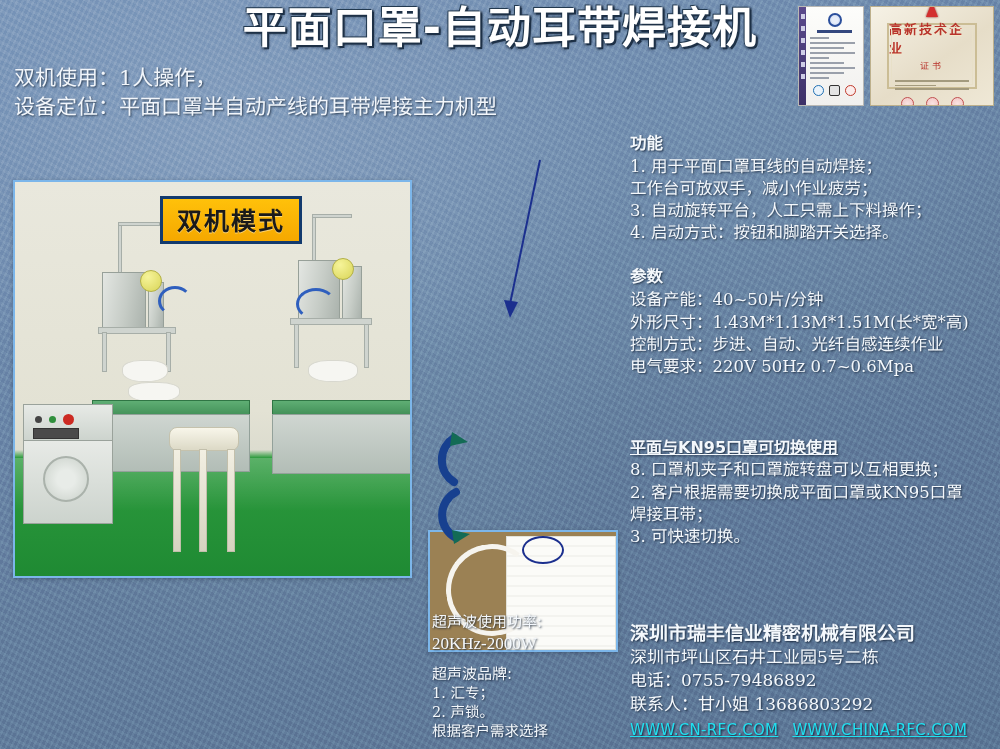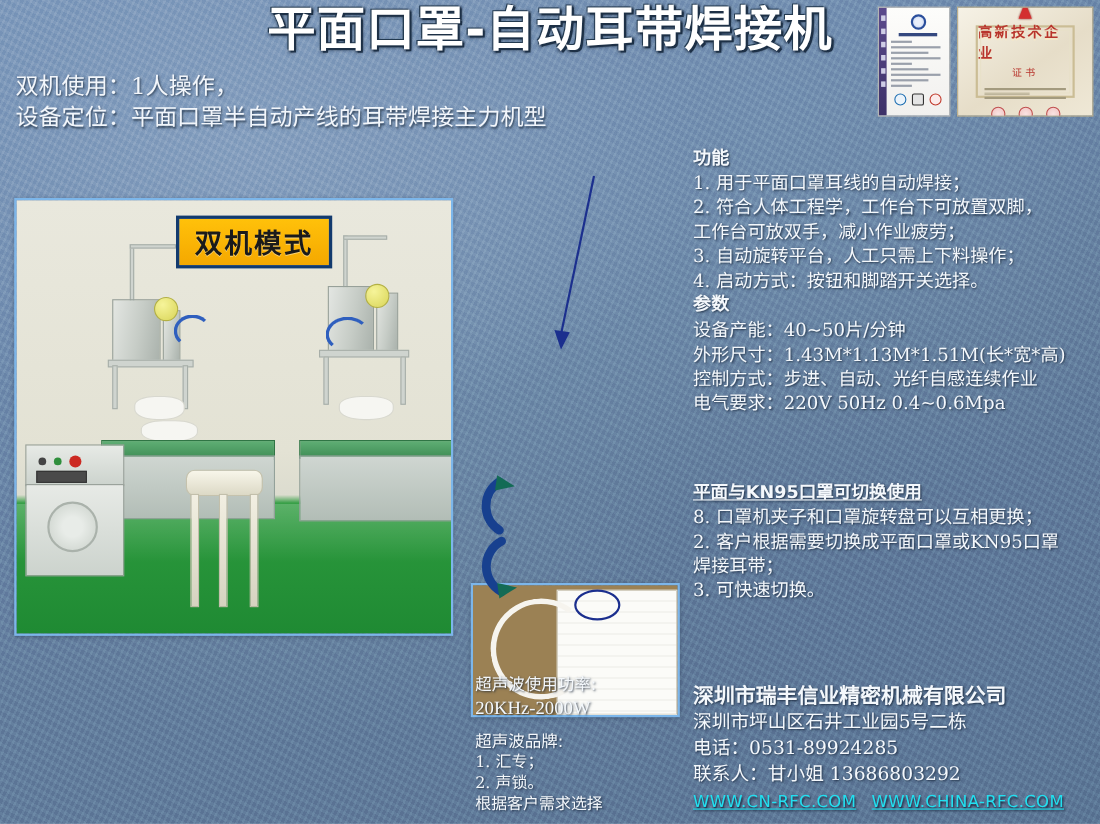--- a/index.html
+++ b/index.html
@@ -385,39 +385,38 @@
   <svg class="layer" id="rot-arrows" viewBox="0 0 70 140">
     <path d="M30 18 A26 26 0 0 0 30 62" stroke="#17408f" stroke-width="8" fill="none" stroke-linecap="round"></path>
     <polygon points="28,12 44,22 26,26" fill="#136b55"></polygon>
     <path d="M32 72 A26 26 0 0 0 32 118" stroke="#17408f" stroke-width="8" fill="none" stroke-linecap="round"></path>
     <polygon points="30,124 46,114 28,110" fill="#136b55"></polygon>
   </svg>
 
   <div class="layer txt" id="blk-func">
     <div class="hd">功能</div>
     <div class="ln">1. 用于平面口罩耳线的自动焊接；</div>
-    <div class="ln">2. 符合人体工程学，工作台下可放置双脚，</div>
     <div class="ln">工作台可放双手，减小作业疲劳；</div>
     <div class="ln">3. 自动旋转平台，人工只需上下料操作；</div>
     <div class="ln">4. 启动方式：按钮和脚踏开关选择。</div>
   </div>
 
   <div class="layer txt" id="blk-param">
     <div class="hd">参数</div>
     <div class="ln">
       <span class="k">设备产能：</span><span>40~50片/分钟</span>
     </div>
     <div class="ln">
       <span class="k">外形尺寸：</span><span>1.43M*1.13M*1.51M(长*宽*高)</span>
     </div>
     <div class="ln">
       <span class="k">控制方式：</span><span>步进、自动、光纤自感连续作业</span>
     </div>
     <div class="ln">
-      <span class="k">电气要求：</span><span>220V  50Hz  0.4~0.6Mpa</span>
+      <span class="k">电气要求：</span><span>220V  50Hz  0.7~0.6Mpa</span>
     </div>
   </div>
 
   <div class="layer txt" id="blk-switch">
     <div class="hd">平面与KN95口罩可切换使用</div>
     <div class="ln">8. 口罩机夹子和口罩旋转盘可以互相更换；</div>
     <div class="ln">2. 客户根据需要切换成平面口罩或KN95口罩</div>
     <div class="ln">焊接耳带；</div>
     <div class="ln">3. 可快速切换。</div>
   </div>
@@ -428,20 +427,20 @@
     <div class="sp"></div>
     <div class="hd">超声波品牌:</div>
     <div>1. 汇专；</div>
     <div>2. 声锁。</div>
     <div>根据客户需求选择</div>
   </div>
 
   <div class="layer txt" id="blk-contact">
     <div class="company">深圳市瑞丰信业精密机械有限公司</div>
     <div>深圳市坪山区石井工业园5号二栋</div>
-    <div>电话：0531-89924285</div>
+    <div>电话：0755-79486892</div>
     <div>联系人：甘小姐 13686803292</div>
     <div class="links">
       <a href="#">WWW.CN-RFC.COM</a><a href="#">WWW.CHINA-RFC.COM</a>
     </div>
   </div>
 
 </div>
 
 </body></html>

